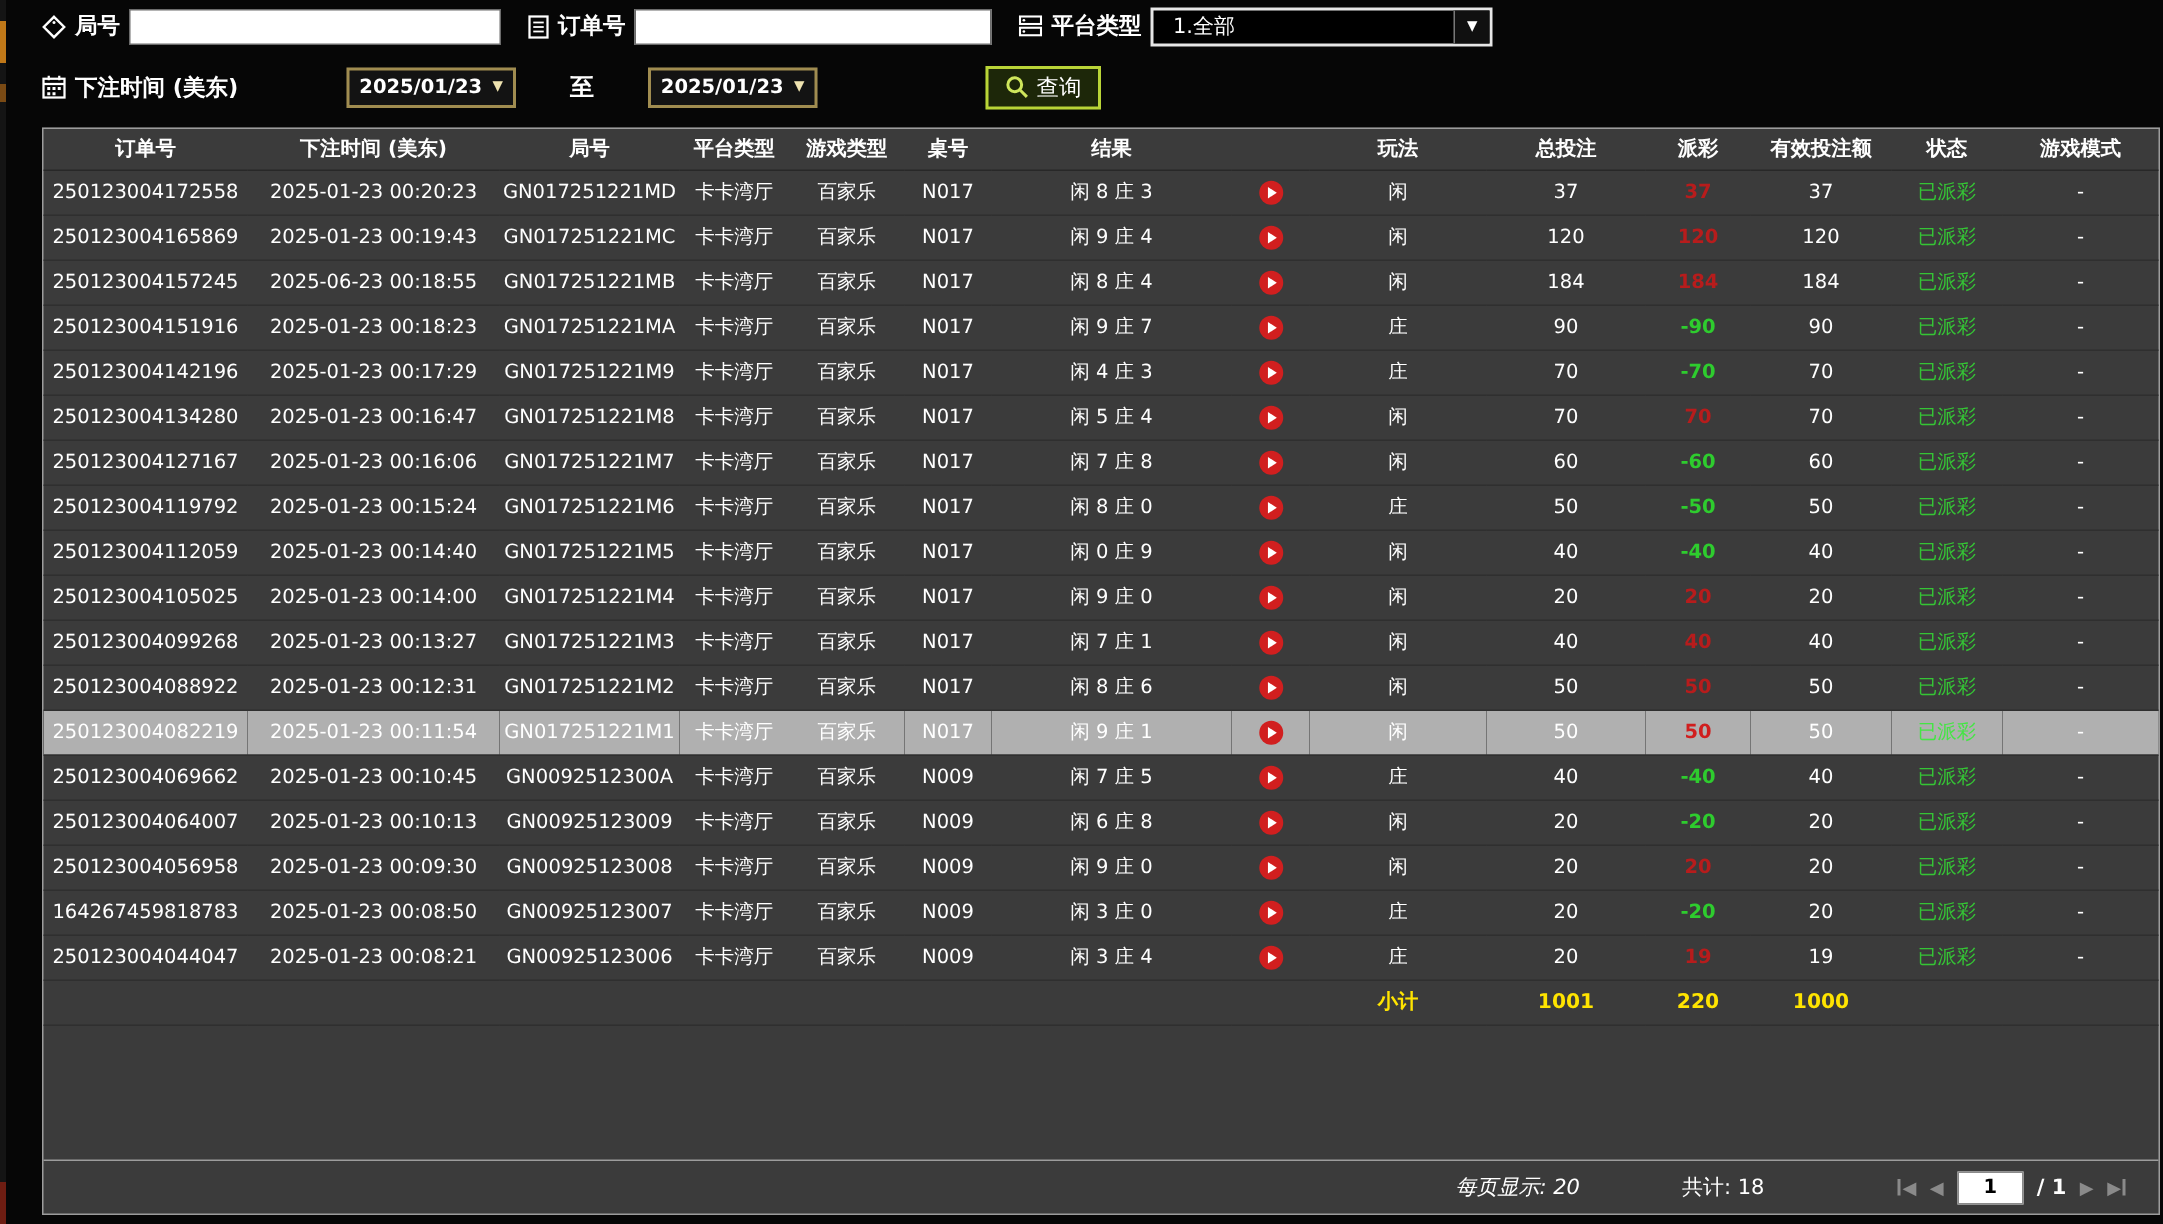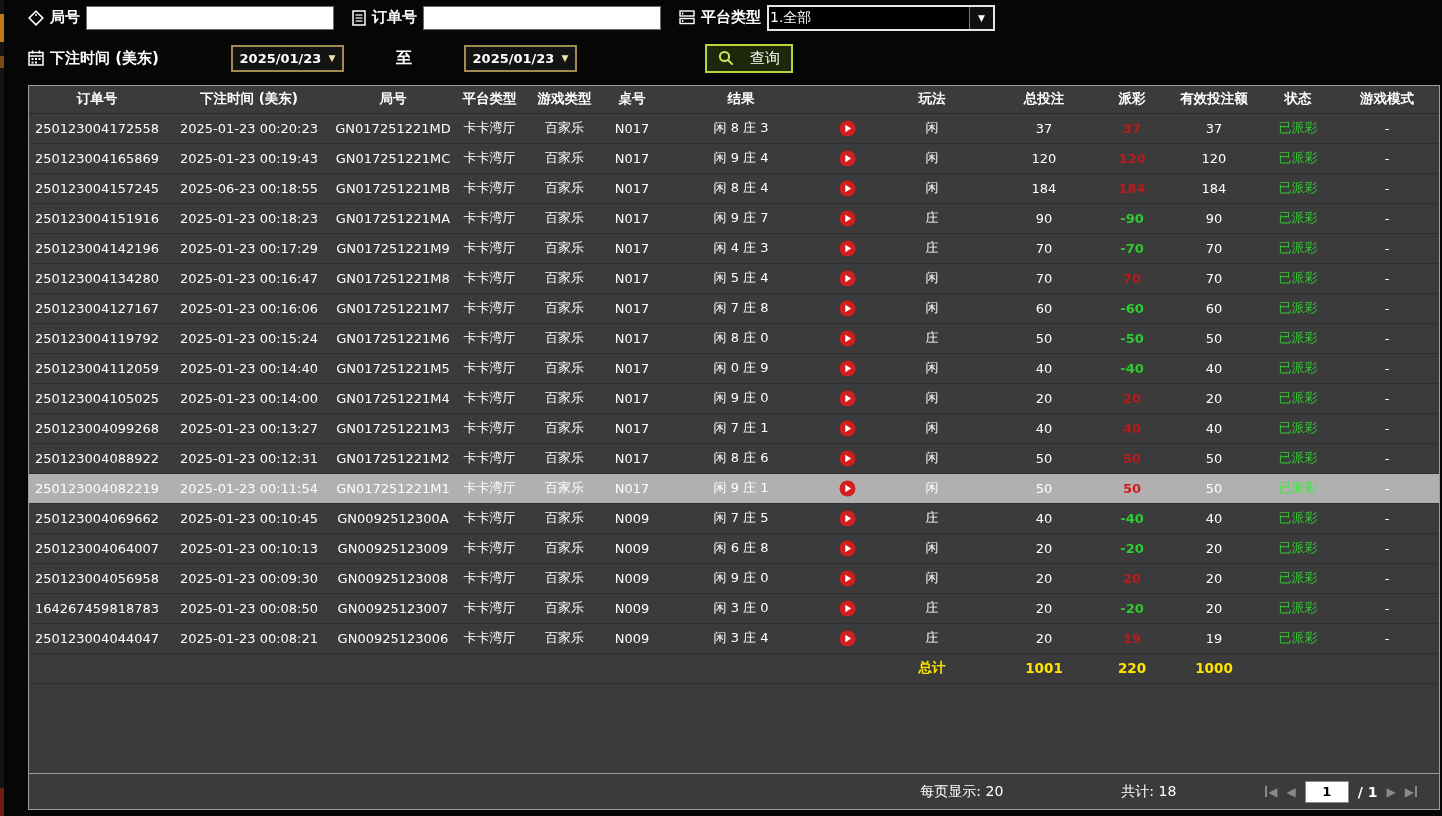--- a/index.html
+++ b/index.html
@@ -29,38 +29,38 @@
     font-size:13px; padding:0 5px; color:#000; outline:none;
     font-family:"DejaVu Sans","Liberation Sans",sans-serif;
   }
   .g-order { margin-left:18px; }
   .g-order .text-input { width:238px; }
   .g-platform { margin-left:18px; }
   .dropdown {
     width:228px; height:26px; background:#000; border:2px solid #e6e6e6;
     display:flex; align-items:center; cursor:pointer;
   }
-  .dropdown .dd-value { flex:1; padding-left:1px; font-size:14px; }
+  .dropdown .dd-value { flex:1; padding-left:13px; font-size:14px; }
   .dropdown .dd-arrow-box {
     width:24px; align-self:stretch; background:#101010; border-left:1px solid #777;
     display:flex; align-items:center; justify-content:center; font-size:9px; color:#fff;
   }
   .date-btn {
     height:27px; width:113px; background:#131313; border:2px solid #a08c50;
     color:#fff; font-size:13px; font-weight:bold; cursor:pointer;
     display:flex; align-items:center; justify-content:center; gap:7px;
-    margin:16px; font-family:"DejaVu Sans","Liberation Sans",sans-serif;
+    margin:0; font-family:"DejaVu Sans","Liberation Sans",sans-serif;
   }
   .date-btn .caret { font-size:9px; color:#efe3b0; }
   .date-from { margin-left:72px; }
   .to-label { font-weight:bold; font-size:16px; margin:0 36px; }
   .query-btn {
     height:29px; padding:0 11px; margin-left:112px;
     background:#1d2709; border:2px solid #b9d437; color:#fff;
-    font-size:15px; cursor:pointer; display:flex; align-items:center; gap:16px;
+    font-size:15px; cursor:pointer; display:flex; align-items:center; gap:5px;
     font-family:"DejaVu Sans","Liberation Sans",sans-serif;
   }
 
   
   .table-wrap {
     position:absolute; left:28px; top:85px; right:2px; bottom:6px;
     background:#3b3b3b; border:1px solid #9c9c9c;
     display:flex; flex-direction:column;
   }
   table { width:100%; border-collapse:collapse; table-layout:fixed; }
@@ -82,21 +82,21 @@
   .summary-row td { color:#ffe400; font-weight:bold; font-size:13.5px; }
   .replay-icon { display:inline-flex; cursor:pointer; vertical-align:middle; }
   .filler { flex:1; }
 
   
   .pagebar {
     height:36px; border-top:1px solid #9c9c9c;
     display:flex; align-items:center; justify-content:flex-end;
     font-size:14px; color:#fff;
   }
-  .per-page { margin-right:118px; }
+  .per-page { margin-right:68px;font-style:italic; }
   .total-count { margin-right:89px; }
   .pager { display:flex; align-items:center; gap:9px; margin-right:22px; }
   .pg-btn { color:#8a8a8a; font-size:12px; cursor:pointer; line-height:1; }
   .pg-first, .pg-last { display:inline-flex; align-items:center; }
   .pg-first::before { content:""; display:inline-block; width:2px; height:11px; background:#8a8a8a; margin-right:1px; }
   .pg-last::after { content:""; display:inline-block; width:2px; height:11px; background:#8a8a8a; margin-left:1px; }
   .page-input {
     width:44px; height:22px; background:#fff; border:1px solid #8a8a8a;
     text-align:center; font-size:13px; font-weight:bold; color:#000; outline:none;
     font-family:"DejaVu Sans","Liberation Sans",sans-serif;
@@ -609,21 +609,21 @@
     <tbody>
         <tr class="summary-row">
           <td></td>
           <td></td>
           <td></td>
           <td></td>
           <td></td>
           <td></td>
           <td></td>
           <td></td>
-          <td>总计</td>
+          <td>小计</td>
           <td>1001</td>
           <td>220</td>
           <td>1000</td>
           <td></td>
           <td></td>
         </tr>
       </tbody>
   </table>
   <div class="filler"></div>
   <div class="pagebar">

